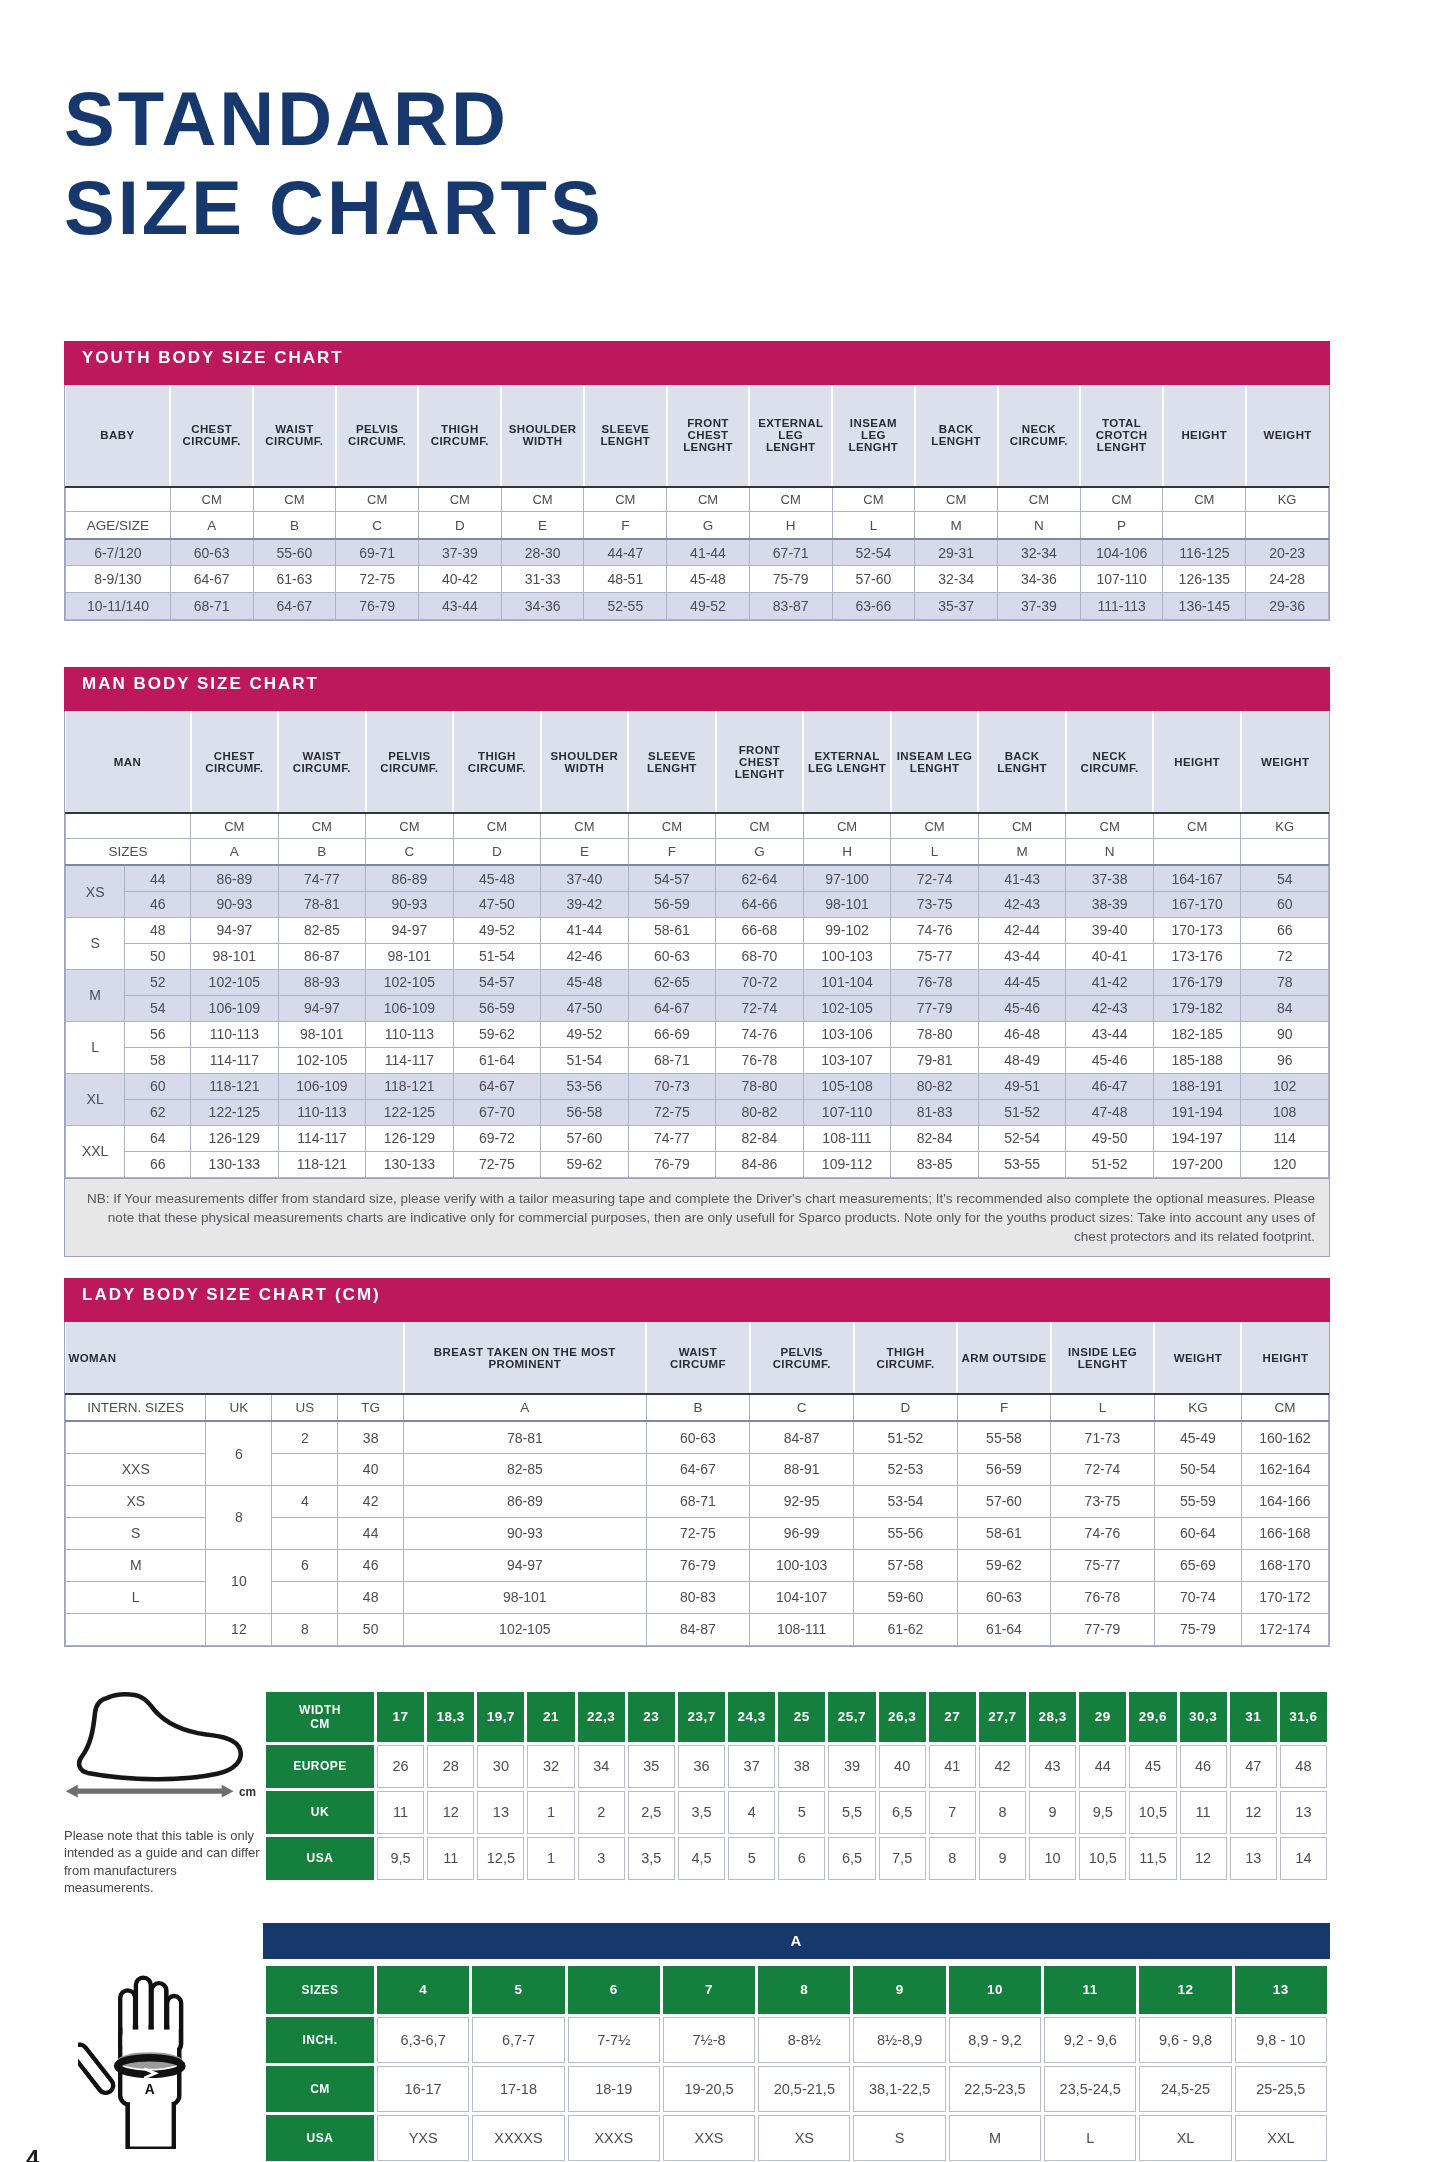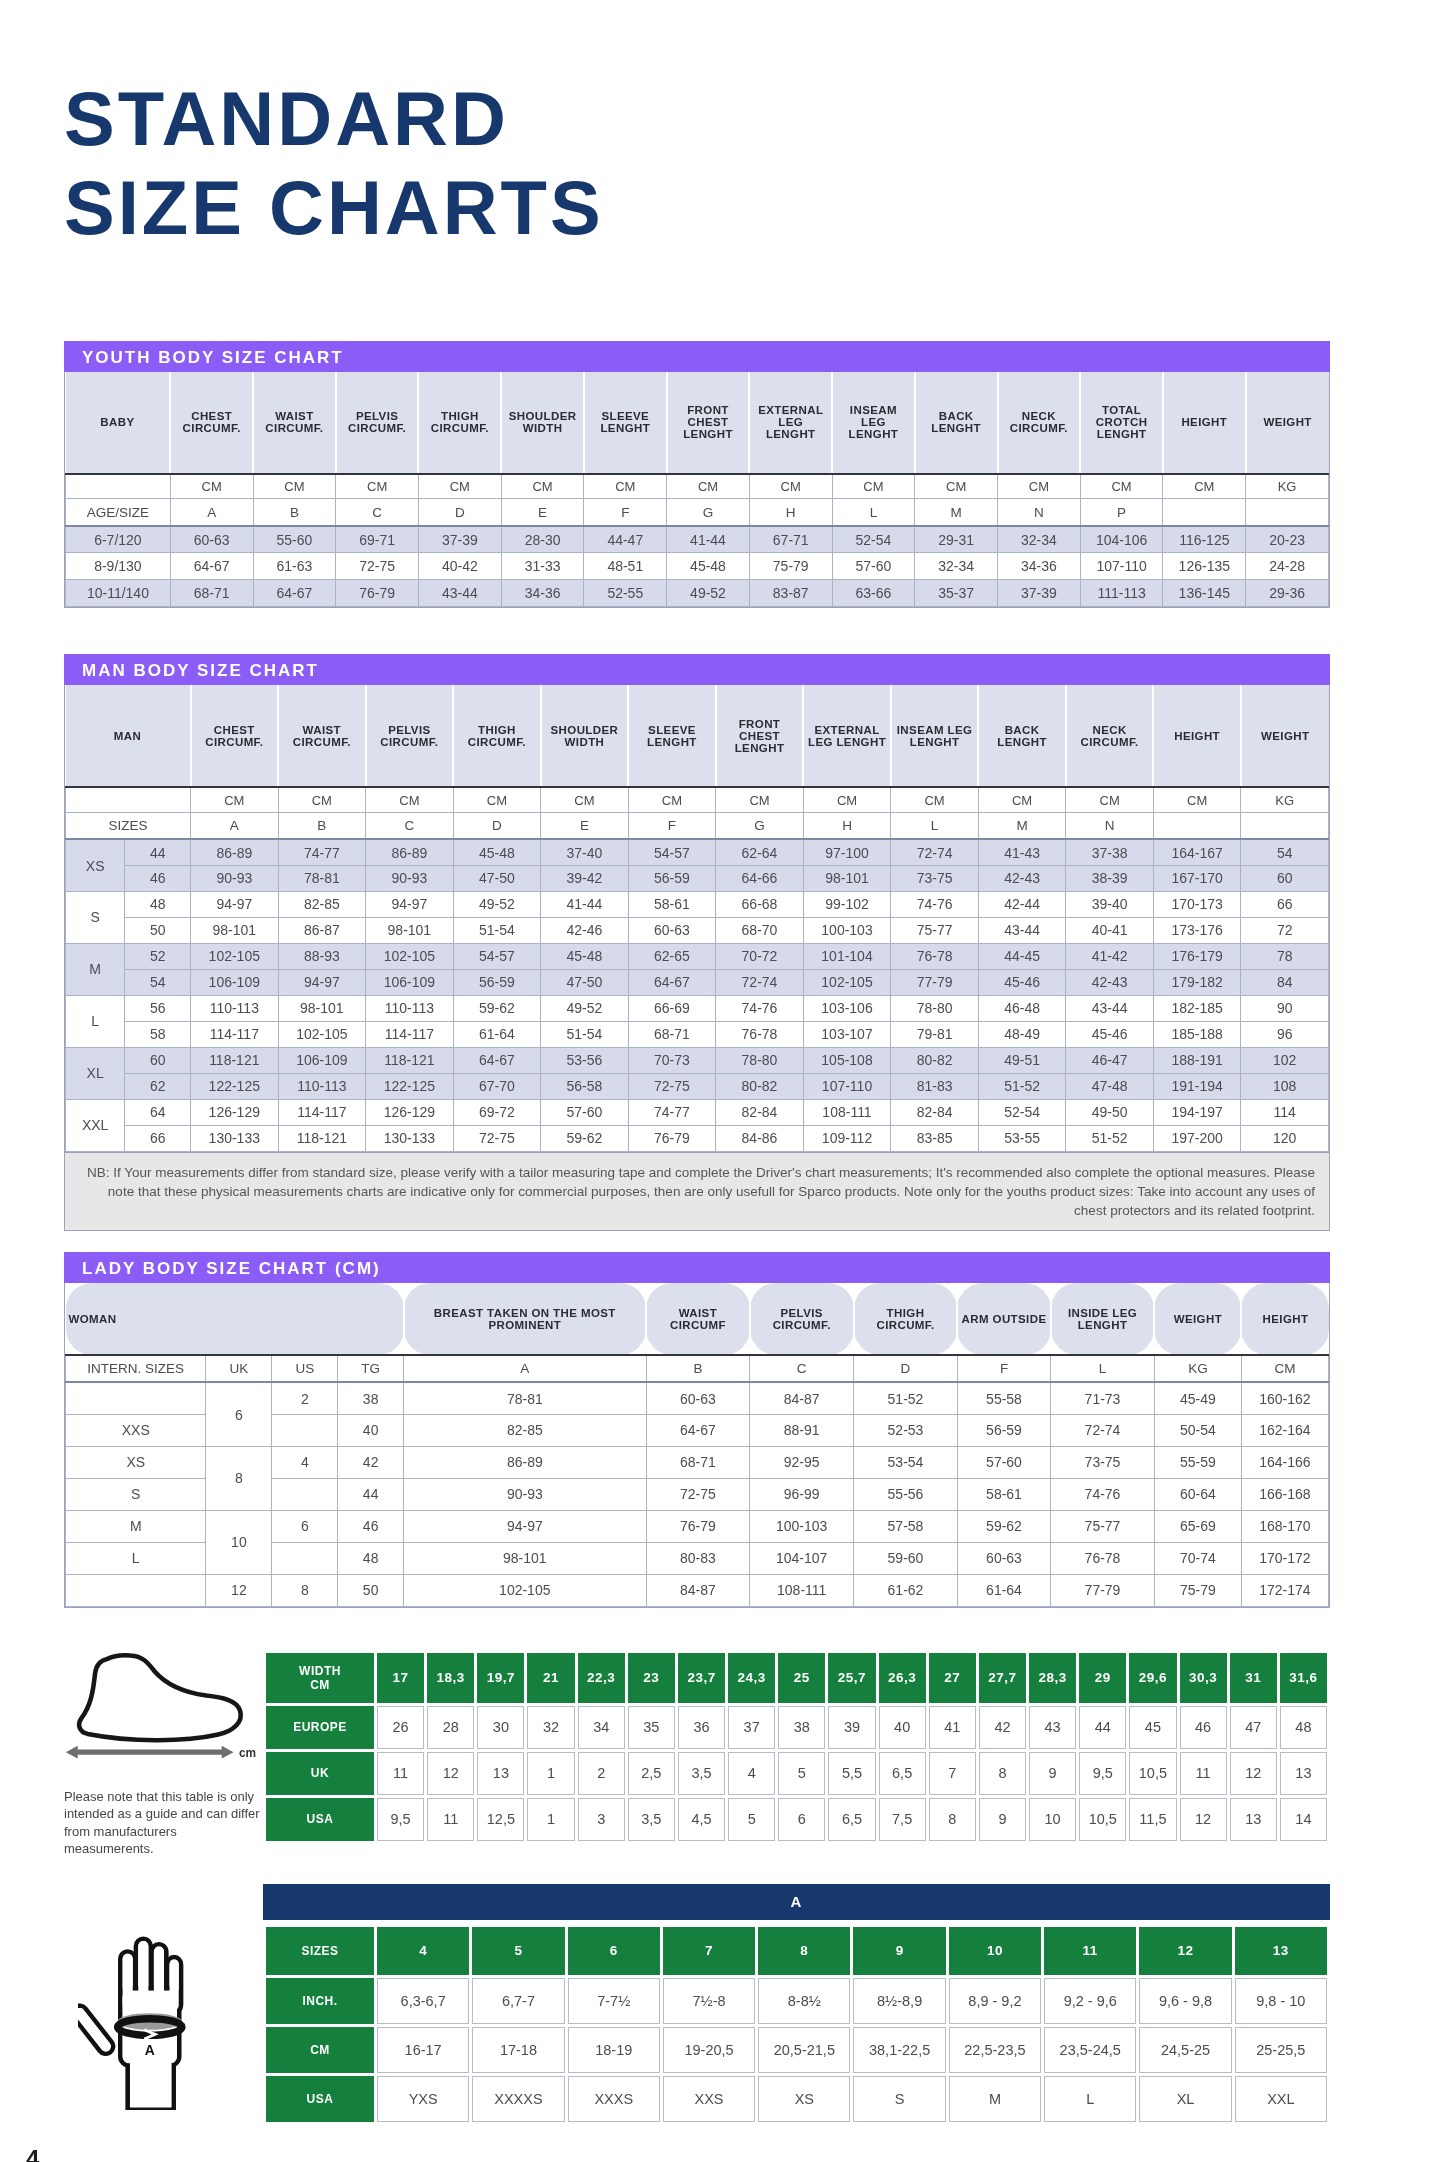--- a/index.html
+++ b/index.html
@@ -9,34 +9,34 @@
   .content { margin-left:64px; width:1266px; }
 
   .doc-title { padding-top:48px; font-size:76px; line-height:1.17; font-weight:bold;
     color:#17386d; letter-spacing:3px; white-space:pre-line;margin-top:27px; }
 
   .section { margin-top:0; }
   .sec-youth { margin-top:88px; }
   .sec-man   { margin-top:46px; }
   .sec-lady  { margin-top:21px; }
 
-  .bar { background:#8b5cf6; color:#fff; height:31px; line-height:34px;
+  .bar { background:#be185d; color:#fff; height:44px; line-height:34px;
     font-size:17px; font-weight:bold; letter-spacing:2px; padding-left:18px; }
 
   .tbl-wrap { border:1px solid #9aa3ba; border-top:none; }
   table.body-table { width:100%; border-collapse:collapse; table-layout:fixed; }
   .body-table th, .body-table td { border:1px solid #a9b2c6; text-align:center;
     color:#4c4c52; font-weight:normal; overflow:hidden; }
   .body-table tr.head th { background:#dce0ec; color:#2b2b33; font-size:11.5px;
     font-weight:bold; letter-spacing:.4px; border:2px solid #fff; border-top:none;
     border-bottom:2px solid #34343f; padding:2px 3px; }
   .body-table tr.head th:first-child { border-left:none; }
   .body-table tr.head th:last-child  { border-right:none; }
   .youth-t tr.head th, .man-t tr.head th { height:102px; }
-  .lady-t  tr.head th { height:72px;border-radius:26px; }
+  .lady-t  tr.head th { height:72px; }
   .body-table tr.units td   { height:25px; font-size:13px; }
   .body-table tr.letters td { height:27px; font-size:13.5px;
     border-bottom:2px solid #7d879d; }
   .youth-t td { height:27px; font-size:14px; }
   .man-t   td { height:26px; font-size:14px; }
   .lady-t  td { height:32px; font-size:14px; }
   .body-table tr.alt td { background:#d6daea; }
   .lady-t tr.head th.first, .body-table th.wide-left { text-align:left; padding-left:16px; }
 
   .nb-note { background:#e7e7e8; border:1px solid #9aa3ba; border-top:none;

